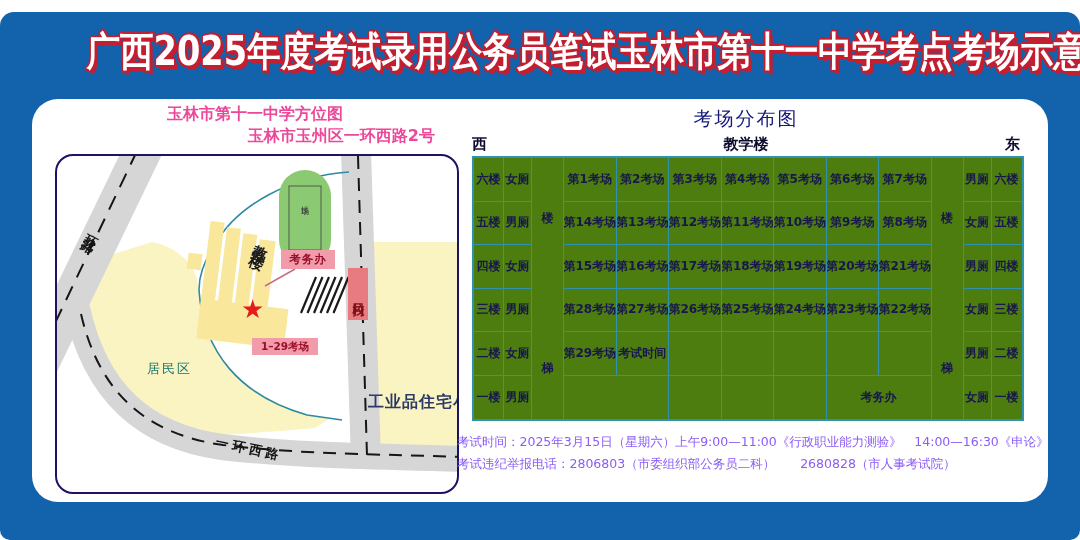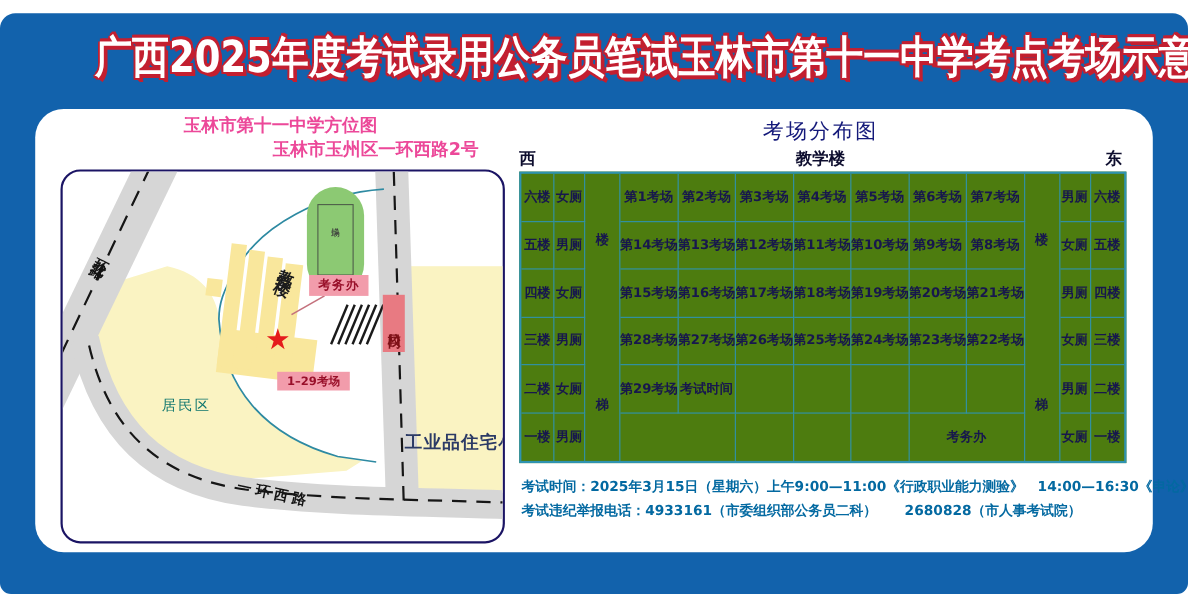--- a/index.html
+++ b/index.html
@@ -44,21 +44,21 @@
   #dist-grid{position:absolute;left:472px;top:156px;display:grid;
     grid-template-columns:30px 28px 32px repeat(7,52.5px) 32px 28px 30px;
     grid-auto-rows:43.5px;border:2px solid #2f93b0;background:#4d7c0f;}
   .cell{display:flex;align-items:center;justify-content:center;border-right:1.5px solid #2f93b0;border-bottom:1.5px solid #2f93b0;
     color:#17174d;font-size:12px;font-weight:600;white-space:nowrap;overflow:hidden;}
   .cell.last-col{border-right:none;}
   .cell.last-row{border-bottom:none;}
   .stairs{flex-direction:column;justify-content:space-between;padding:52px 0 42px 0;box-sizing:border-box;}
 
   
-  .footer-line{position:absolute;left:474px;width:560px;color:#0369a1;font-size:12.5px;font-weight:bold;white-space:nowrap;}
+  .footer-line{position:absolute;left:457px;width:560px;color:#8b5cf6;font-size:12.5px;font-weight:normal;white-space:nowrap;}
   #footer-1{top:434px;}
   #footer-2{top:456px;}
 </style>
 </head>
 <body>
 
 <div id="page">
   <div id="frame"></div>
   <div id="main-title">广西2025年度考试录用公务员笔试玉林市第十一中学考点考场示意图</div>
   <div id="panel"></div>
@@ -194,14 +194,14 @@
       <div class="cell last-row" style="grid-column: span 2;"></div>
       <div class="cell last-row"></div>
       <div class="cell last-row"></div>
       <div class="cell last-row"></div>
       <div class="cell last-row" style="grid-column: span 2;">考务办</div>
       <div class="cell last-row">女厕</div>
       <div class="cell last-row last-col">一楼</div>
     </div>
 
   <div id="footer-1" class="footer-line">考试时间：2025年3月15日（星期六）上午9:00—11:00《行政职业能力测验》　14:00—16:30《申论》</div>
-  <div id="footer-2" class="footer-line">考试违纪举报电话：4933161（市委组织部公务员二科）　　2680828（市人事考试院）</div>
+  <div id="footer-2" class="footer-line">考试违纪举报电话：2806803（市委组织部公务员二科）　　2680828（市人事考试院）</div>
 </div>
 
 </body></html>

